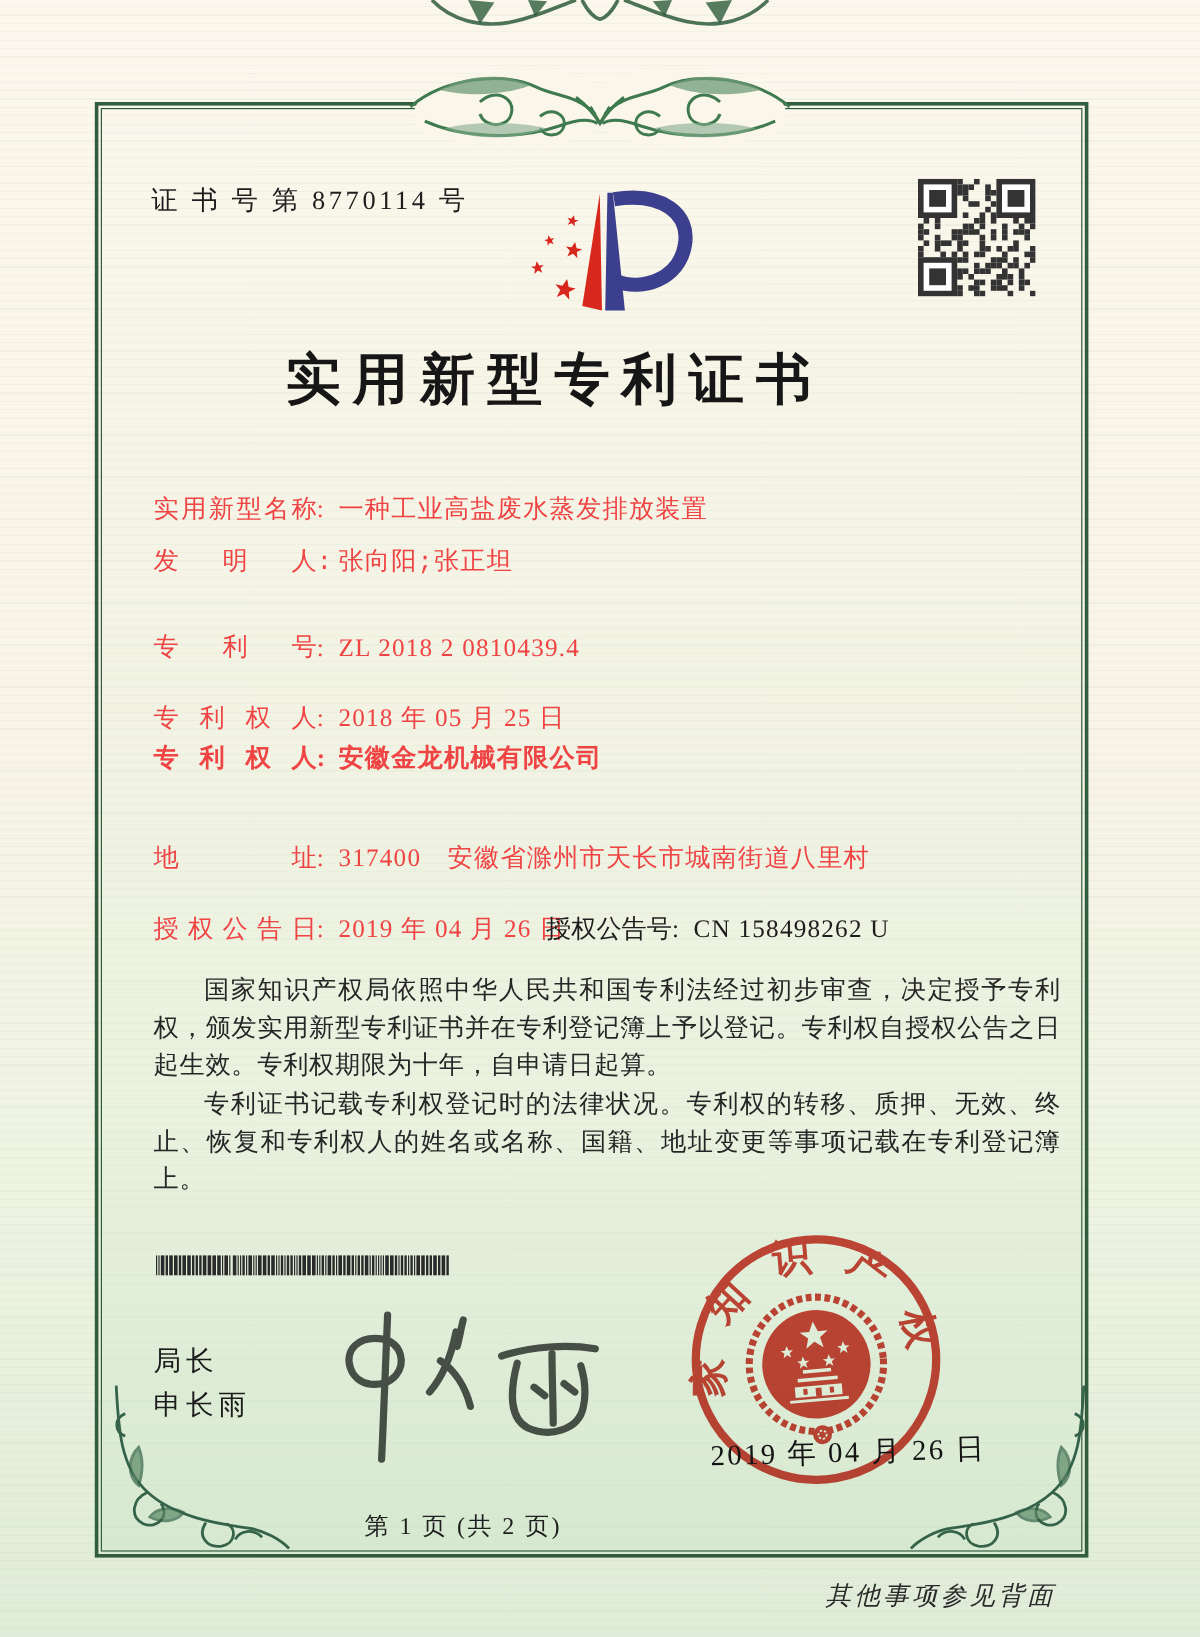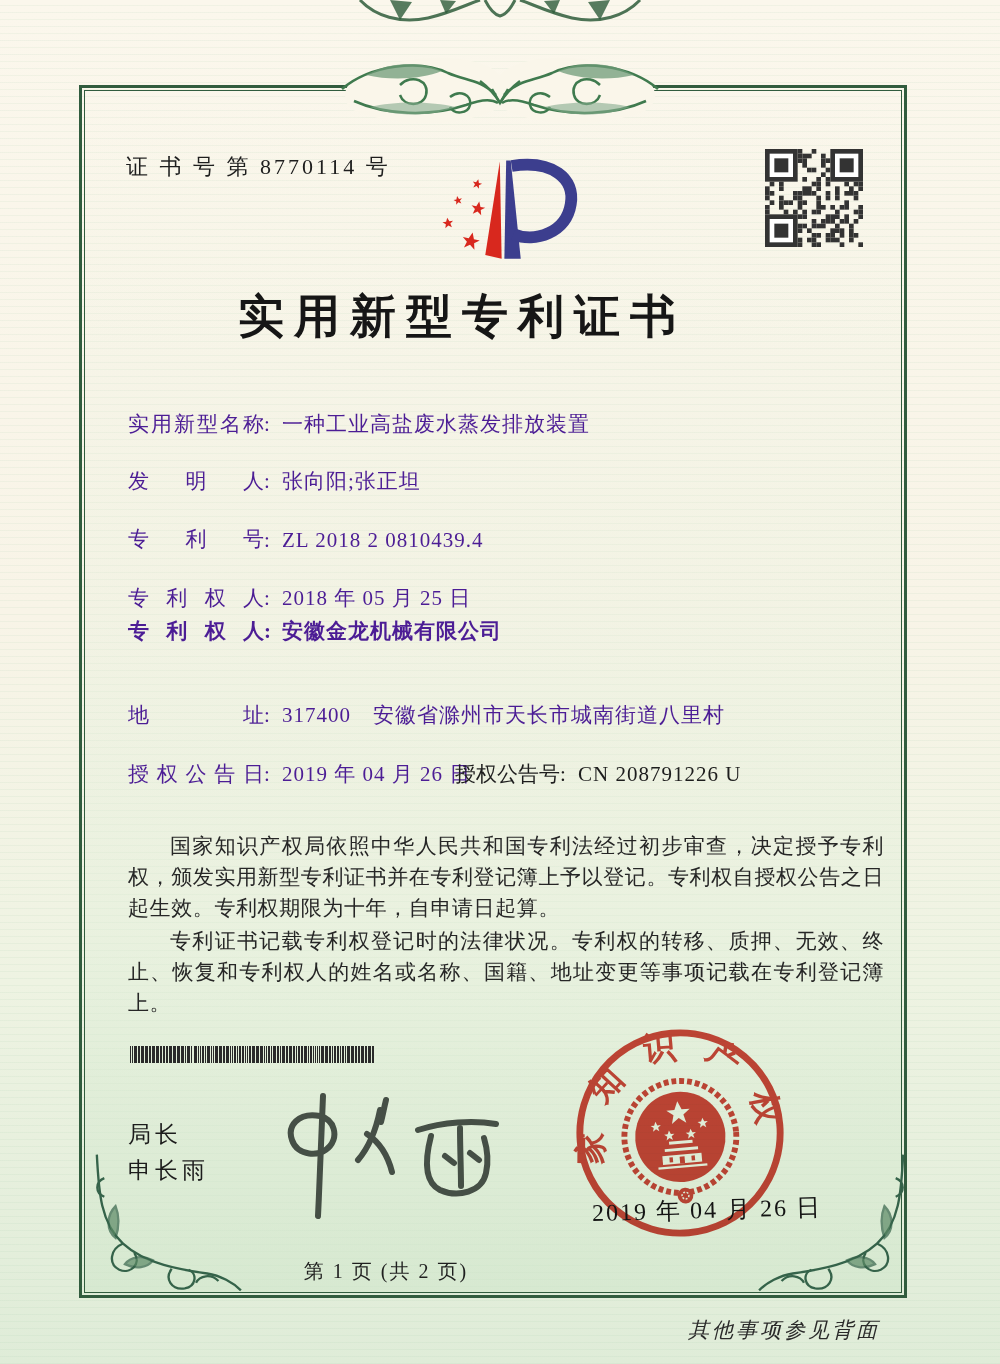--- a/index.html
+++ b/index.html
@@ -11,26 +11,26 @@
       linear-gradient(180deg,#fbf7ec 0%,#f8f4e7 45%,#eef3e2 72%,#dfecd8 100%);
   }
   .abs{position:absolute;}
   
   .frame{left:79px;top:85px;width:822px;height:1207px;border:3px solid #315c3e;}
   .frame-inner{position:absolute;inset:2px;border:1px solid #315c3e;
     background:linear-gradient(180deg, rgba(255,255,255,0) 0%, rgba(222,238,216,0.35) 70%, rgba(206,229,201,0.55) 100%);}
   .certno{left:126px;top:152px;font-size:22px;letter-spacing:3px;color:#1e1e1e;}
   .title{left:0;top:286px;width:924px;text-align:center;font-size:46px;font-weight:700;
     letter-spacing:10px;color:#161616;}
-  .frow{position:absolute;left:128px;font-size:21px;white-space:nowrap;color:#4c1d95;}
+  .frow{position:absolute;left:128px;font-size:21px;white-space:nowrap;color:#ef4444;}
   .f-label{display:inline-block;width:136px;text-align:justify;text-align-last:justify;vertical-align:bottom;}
   .f-colon{display:inline-block;width:18px;text-align:left;}
   .f-value{letter-spacing:1px;}
   .frow2{position:absolute;left:455px;font-size:21px;white-space:nowrap;color:#1d1d1d;}
-  .paras{left:128px;top:831px;width:756px;font-size:21px;line-height:31px;color:#262626;letter-spacing:0.6px;text-align:justify;}
+  .paras{left:128px;top:810px;width:756px;font-size:21px;line-height:31px;color:#262626;letter-spacing:0.6px;text-align:justify;}
   .paras p{margin:0 0 2px 0;text-indent:2em;}
   .chief{left:128px;top:1119px;font-size:23px;color:#1c1c1c;letter-spacing:4px;}
   .chiefname{left:128px;top:1155px;font-size:23px;color:#1c1c1c;letter-spacing:4px;text-align:center;}
   .sealdate{left:592px;top:1194px;font-size:24px;color:#141414;letter-spacing:2px;transform:rotate(-1.5deg);}
   .pageno{left:0;top:1258px;width:772px;text-align:center;font-size:20px;color:#1f1f1f;letter-spacing:2px;}
   .backnote{left:0;top:1316px;width:880px;text-align:right;font-size:21px;color:#2a2a2a;
     font-style:italic;letter-spacing:3px;}
   svg{display:block;}
 </style>
 </head>
@@ -258,40 +258,40 @@
     <rect x="0" y="65.33333333333334" width="32.66666666666667" height="32.66666666666667" fill="#333"></rect>
     <rect x="4.666666666666667" y="70" width="23.333333333333336" height="23.333333333333336" fill="#fff"></rect>
     <rect x="9.333333333333334" y="74.66666666666667" width="14" height="14" fill="#333"></rect>
   </svg>
 
 <div class="abs title">实用新型专利证书</div>
 
 <div class="abs frow" style="top:410px;">
   <span class="f-label">实用新型名称</span><span class="f-colon">:</span><span class="f-value">一种工业高盐废水蒸发排放装置</span>
 </div>
-<div class="abs frow" style="top:467px;">
+<div class="abs frow" style="top:453px;font-family:Liberation Mono, monospace;">
   <span class="f-label">发明人</span><span class="f-colon">:</span><span class="f-value">张向阳;张正坦</span>
 </div>
 <div class="abs frow" style="top:525px;">
   <span class="f-label">专利号</span><span class="f-colon">:</span><span class="f-value">ZL 2018 2 0810439.4</span>
 </div>
 <div class="abs frow" style="top:584px;">
   <span class="f-label">专利权人</span><span class="f-colon">:</span><span class="f-value">2018 年 05 月 25 日</span>
 </div>
 <div class="abs frow" style="top:617px;font-weight:bold;">
   <span class="f-label">专利权人</span><span class="f-colon">:</span><span class="f-value">安徽金龙机械有限公司</span>
 </div>
 <div class="abs frow" style="top:701px;">
   <span class="f-label">地址</span><span class="f-colon">:</span><span class="f-value">317400　安徽省滁州市天长市城南街道八里村</span>
 </div>
 <div class="abs frow" style="top:760px;">
   <span class="f-label">授权公告日</span><span class="f-colon">:</span><span class="f-value">2019 年 04 月 26 日</span>
 </div>
 <div class="abs frow2" style="top:760px;">
-  <span>授权公告号</span><span class="f-colon">:</span><span class="f-value">CN 208791226 U</span>
+  <span>授权公告号</span><span class="f-colon">:</span><span class="f-value">CN 158498262 U</span>
 </div>
 
 <div class="abs paras">
   <p>国家知识产权局依照中华人民共和国专利法经过初步审查，决定授予专利权，颁发实用新型专利证书并在专利登记簿上予以登记。专利权自授权公告之日起生效。专利权期限为十年，自申请日起算。</p>
   <p>专利证书记载专利权登记时的法律状况。专利权的转移、质押、无效、终止、恢复和专利权人的姓名或名称、国籍、地址变更等事项记载在专利登记簿上。</p>
 </div>
 
 <svg class="abs" id="barcode" style="left:128px;top:1046px;" width="250" height="17" viewBox="0 0 250 17">
     <rect x="2" y="0" width="1" height="17" fill="#2a2a2a"></rect>
     <rect x="4" y="0" width="1" height="17" fill="#2a2a2a"></rect>

